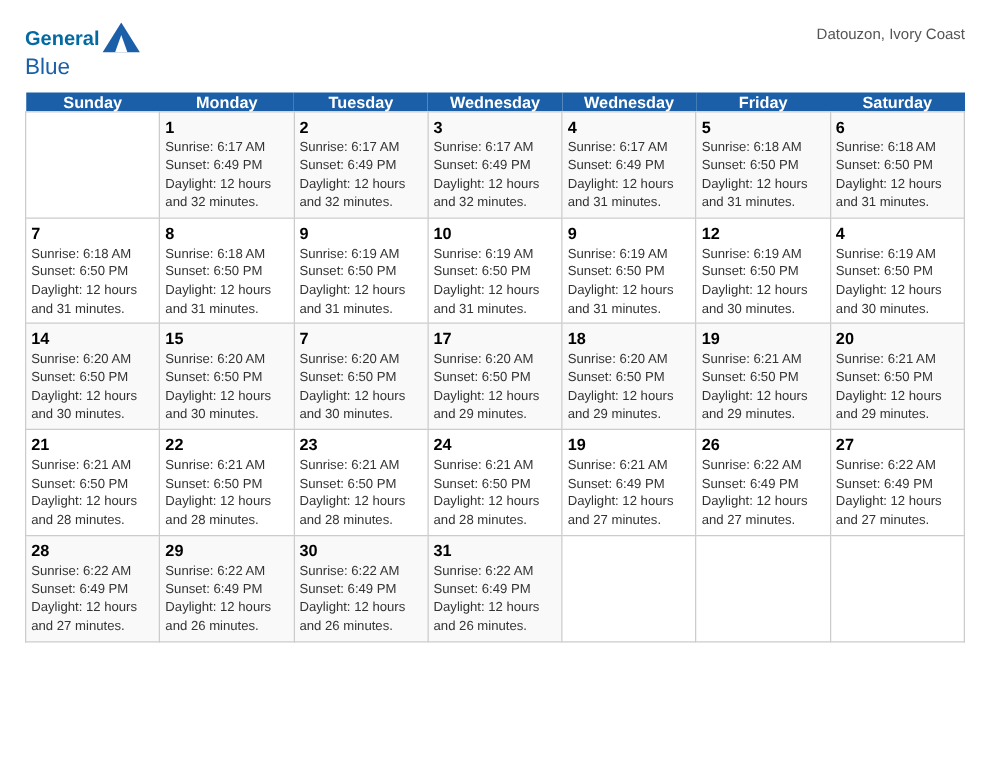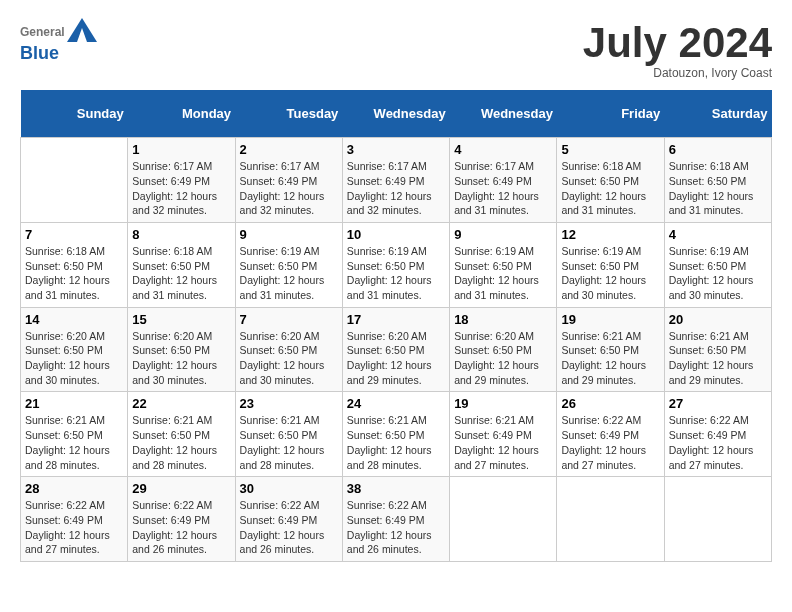--- a/index.html
+++ b/index.html
@@ -14,27 +14,27 @@
       display: flex;
       justify-content: space-between;
       align-items: flex-start;
       margin-bottom: 10px;
     }
     .logo {
       display: flex;
       align-items: center;
     }
     .logo-text-general {
-      font-size: 12px;
+      font-size: 16px;
       font-weight: bold;
-      color: #737373;
+      color: #0369a1;
     }
     .logo-text-blue {
       font-size: 18px;
-      font-weight: bold;
+      font-weight: normal;
       color: #1a5fa8;
     }
     .logo-icon {
       width: 30px;
       height: 24px;
       margin-left: 2px;
       position: relative;
       top: -2px;
     }
     .title-block {
@@ -51,22 +51,22 @@
       color: #555;
     }
     table {
       width: 100%;
       border-collapse: collapse;
       font-size: 11px;
     }
     thead tr th {
       background-color: #1a5fa8;
       color: #fff;
-      padding: 16px 4px;
-      text-align: right;
+      padding: 0 4px;
+      text-align: center;
       font-size: 13px;
       font-weight: bold;
     }
     tbody tr td {
       border: 1px solid #ccc;
       vertical-align: top;
       padding: 4px;
       height: 80px;
       width: calc(100% / 7);
       background: #fff;
@@ -99,21 +99,20 @@
       <span>
         <span class="logo-text-general">General</span><svg class="logo-icon" viewBox="0 0 30 24" style="display:inline-block;vertical-align:middle;margin-left:2px;">
             <polygon points="0,24 15,0 30,24" fill="#1a5fa8"></polygon>
             <polygon points="10,24 20,24 15,10" fill="#fff"></polygon>
           </svg>
       </span>
       <span class="logo-text-blue">Blue</span>
     </div>
   </div>
   <div class="title-block">
-    <div class="month-title">July 2024</div>
     <div class="location-title">Datouzon, Ivory Coast</div>
   </div>
 </div>
 
 <table>
   <thead>
     <tr>
     <th>Sunday</th>
         <th>Monday</th>
         <th>Tuesday</th>
@@ -338,21 +337,21 @@
 and 26 minutes.</div>
         </td>
         <td>
           <span class="day-num">30</span>
           <div class="day-info" style="white-space: pre-line;">Sunrise: 6:22 AM
 Sunset: 6:49 PM
 Daylight: 12 hours
 and 26 minutes.</div>
         </td>
         <td>
-          <span class="day-num">38</span>
+          <span class="day-num">31</span>
           <div class="day-info" style="white-space: pre-line;">Sunrise: 6:22 AM
 Sunset: 6:49 PM
 Daylight: 12 hours
 and 26 minutes.</div>
         </td>
         <td class="empty-cell"></td>
         <td class="empty-cell"></td>
         <td class="empty-cell"></td>
       </tr>
     </tbody>

